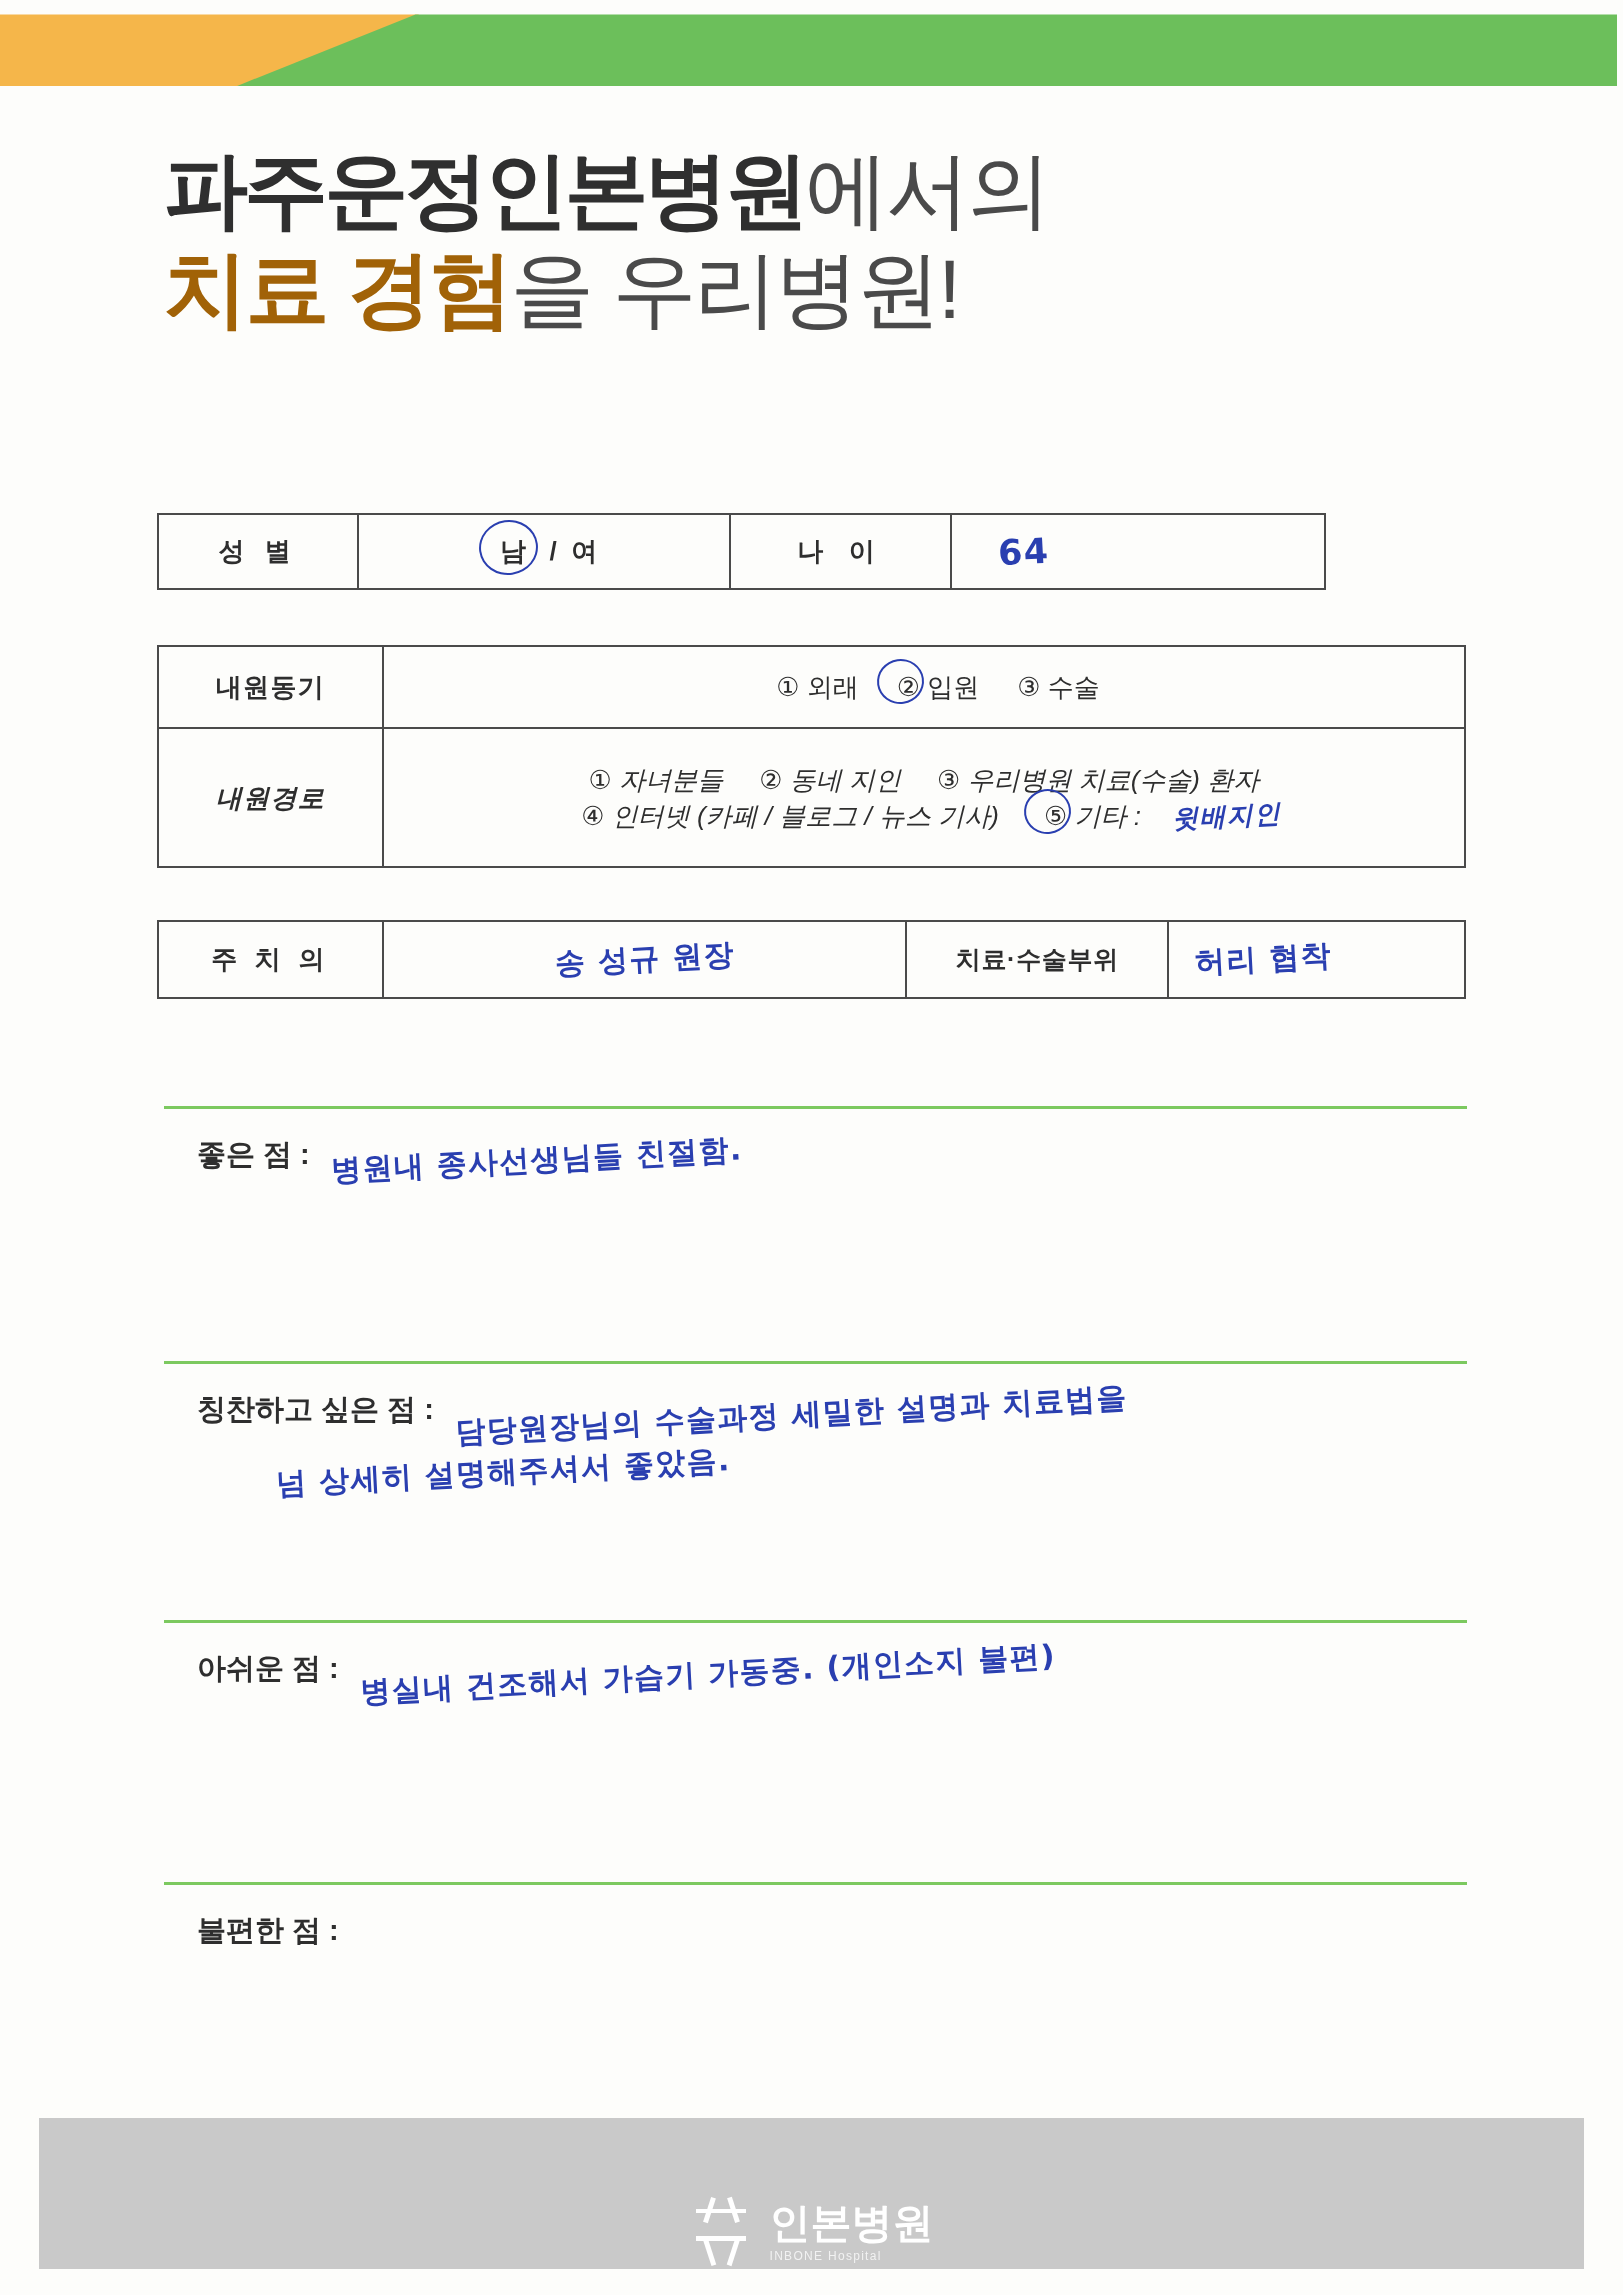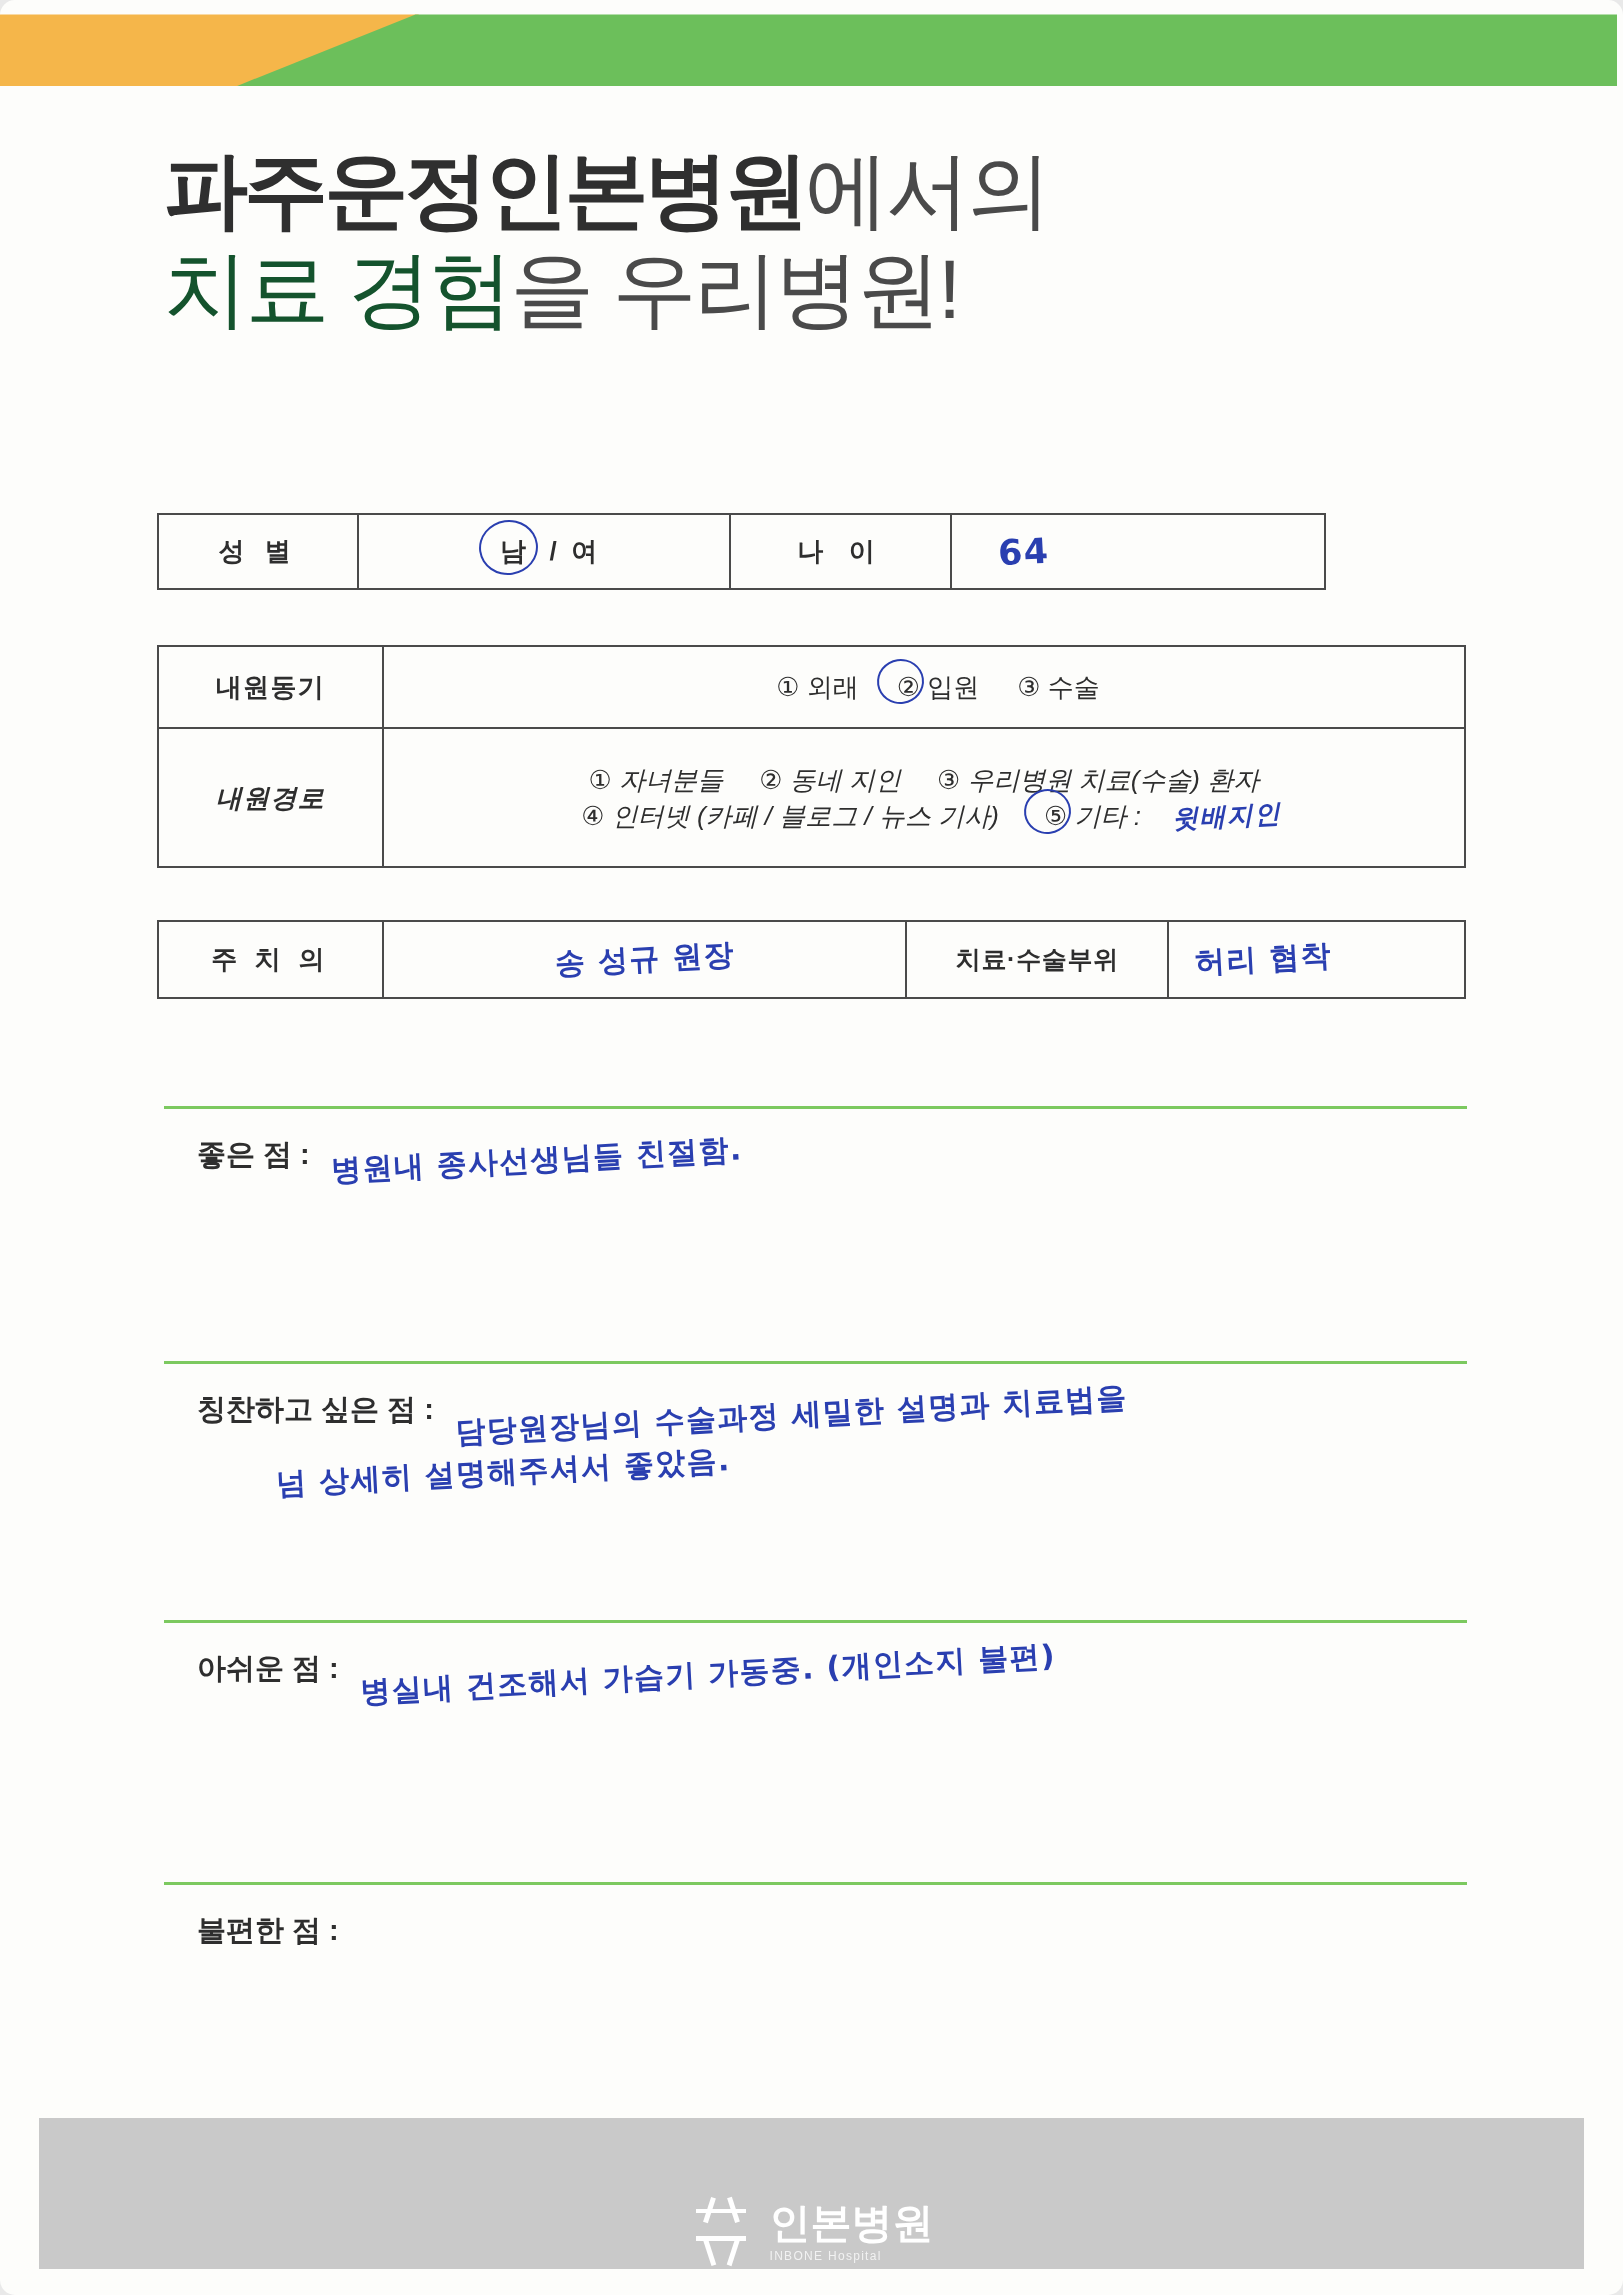--- a/index.html
+++ b/index.html
@@ -8,21 +8,20 @@
     font-family:"Liberation Sans","DejaVu Sans",sans-serif;
     -webkit-font-smoothing:antialiased;
   }
   .page{
     position:relative;
     width:1623px;
     height:2295px;
     background:#fdfdfb;
     overflow:hidden;
     margin:0 auto;
-    border-radius:15px;
   }
 
   
   .topbar{
     position:absolute;
     left:0; top:0;
     width:1623px; height:111px;
     overflow:hidden;
   }
   .topbar .yellow{
@@ -51,22 +50,22 @@
     font-weight:700;
     color:#3b3b3b;
     letter-spacing:-1.3px;
   }
   .heading .bold-dark{
     font-weight:800;
     color:#2f2f2f;
     letter-spacing:-3.9px;
   }
   .heading .green-bold{
-    font-weight:400;
-    color:#14532d;
+    font-weight:700;
+    color:#a16207;
     letter-spacing:-2.6px;
   }
   .heading .thin{
     font-weight:400;
     color:#4a4a4a;
     letter-spacing:-2.6px;
   }
 
   
   .tbl{

